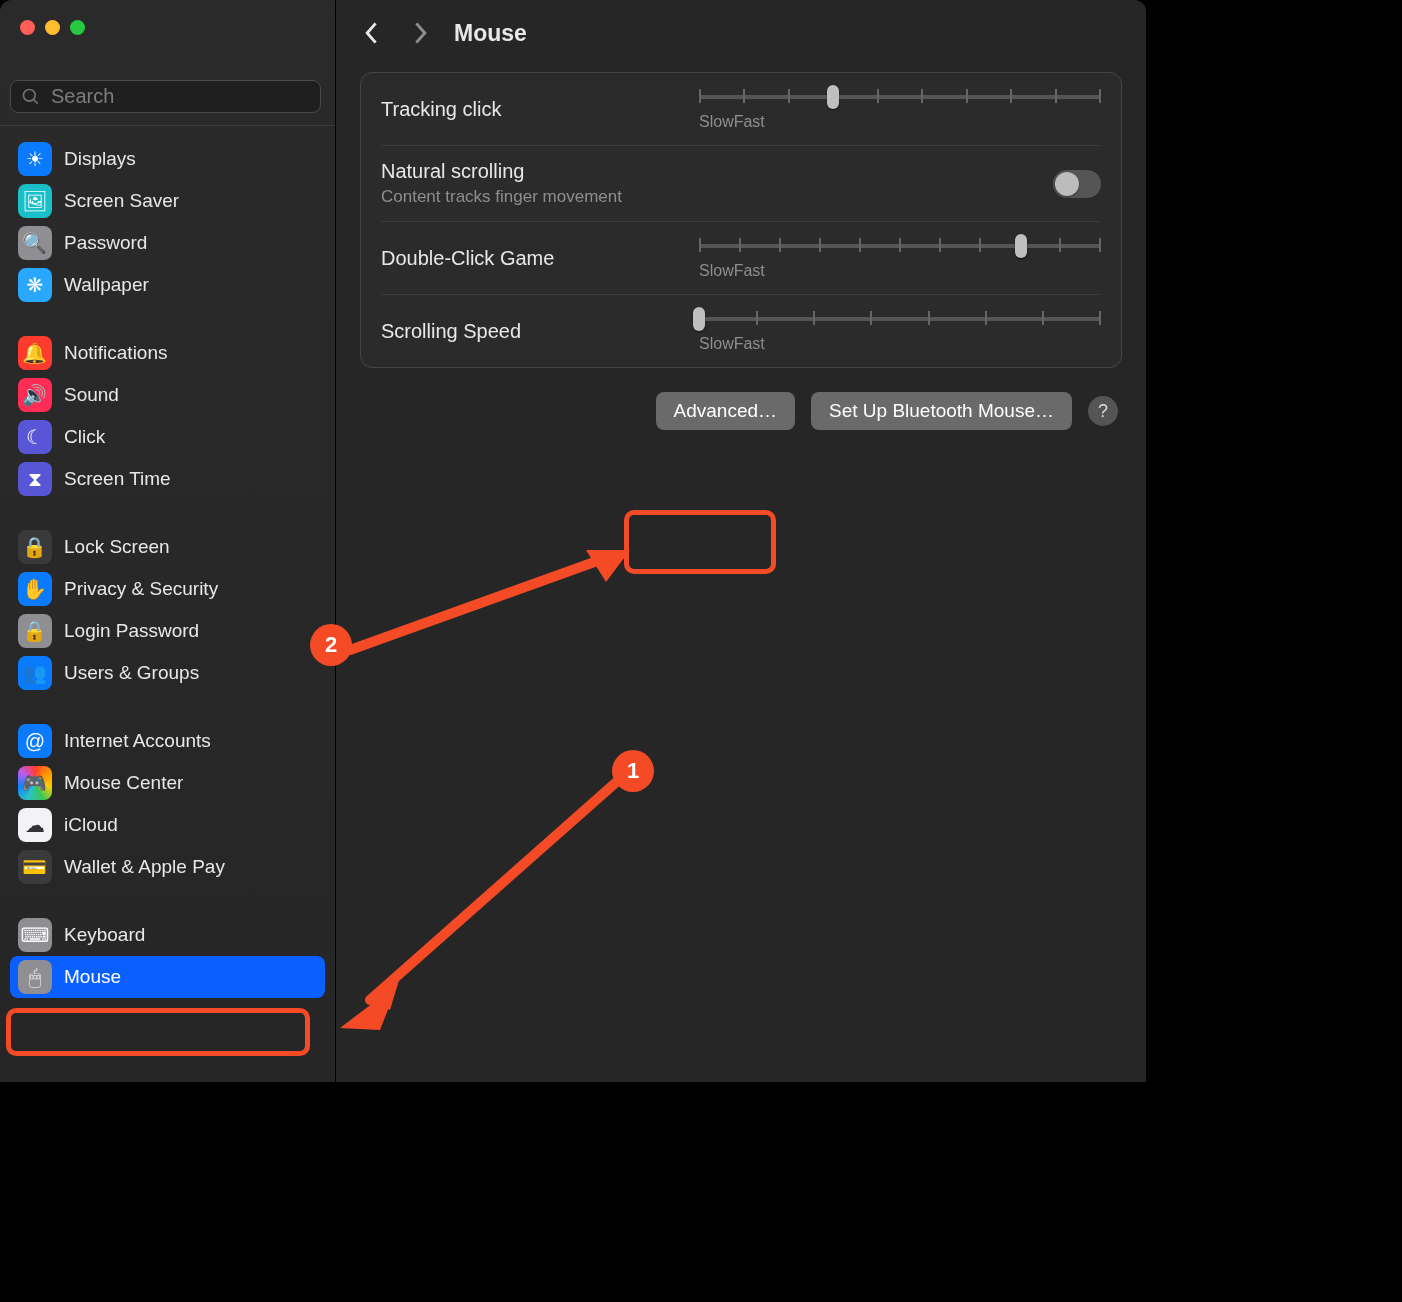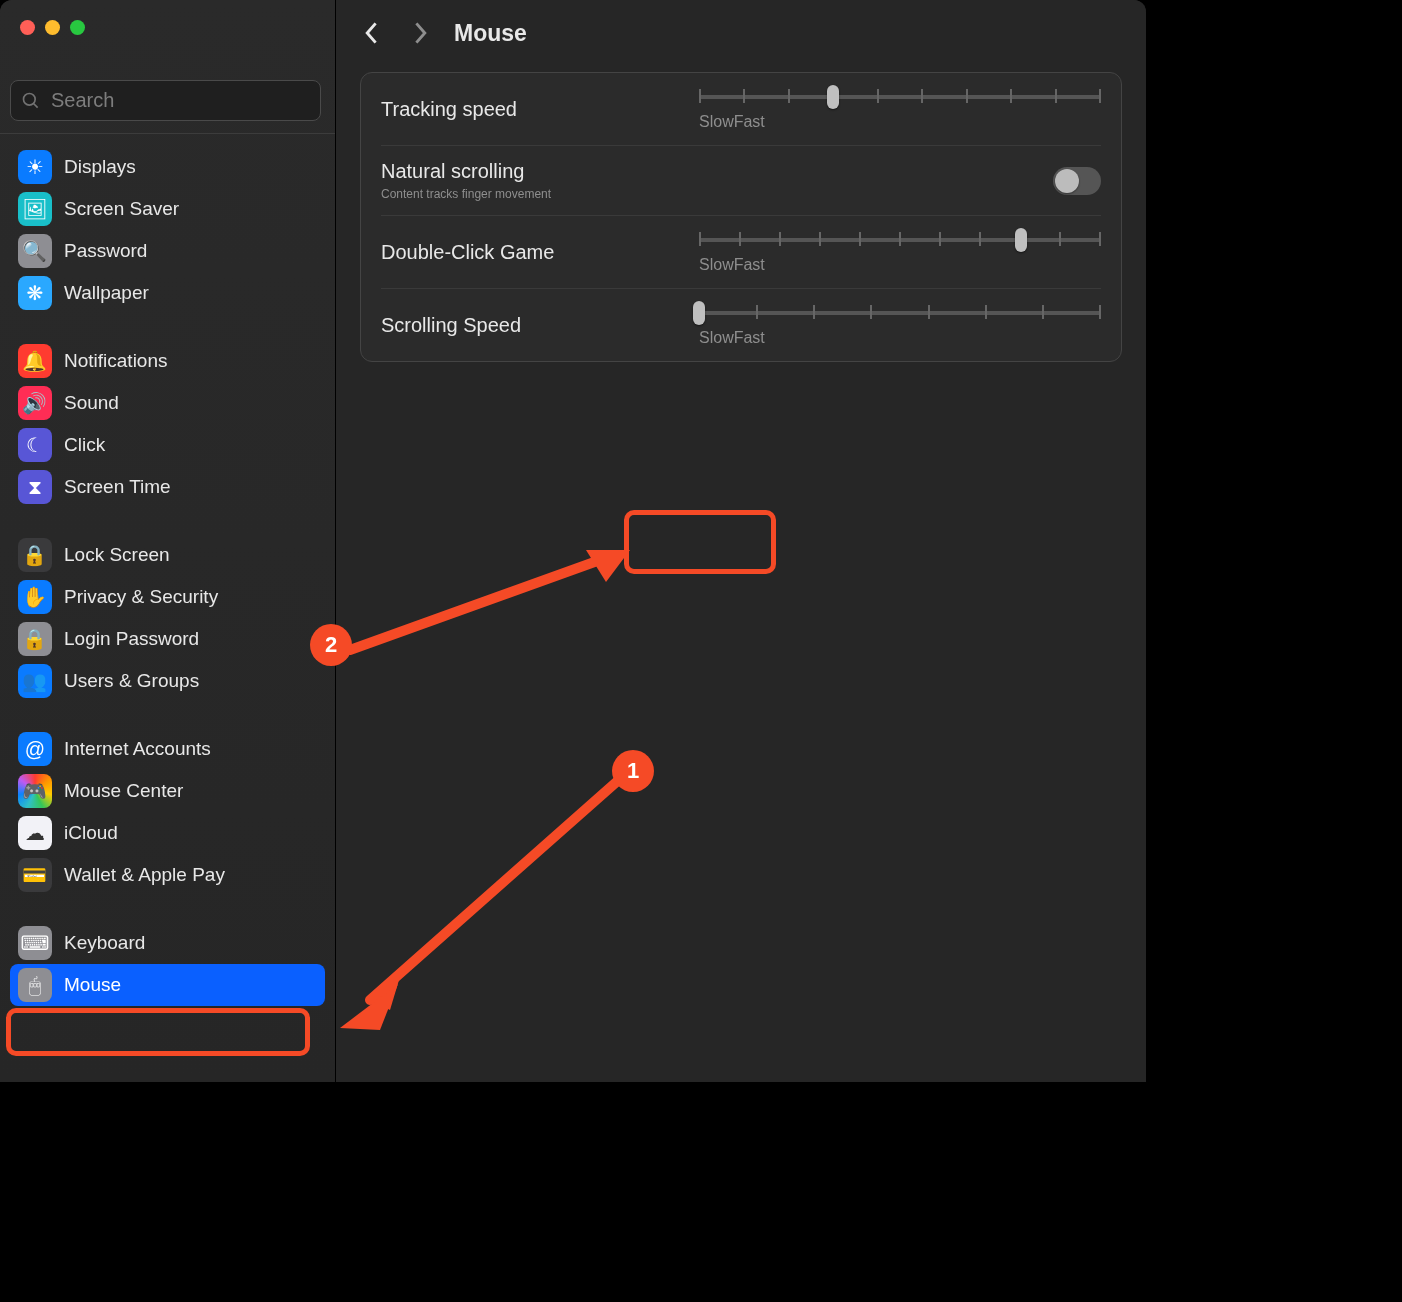--- a/index.html
+++ b/index.html
@@ -34,21 +34,21 @@
     display:flex;flex-direction:column;
   }
   .traffic{display:flex;gap:10px;padding:20px 0 0 20px;height:48px;}
   .traffic span{width:15px;height:15px;border-radius:50%;}
   .tl-close{background:#ff5f57;}
   .tl-min{background:#febc2e;}
   .tl-max{background:#28c840;}
 
   .search-wrap{padding:32px 14px 12px 10px;}
   .search{
-    width:100%;height:41px;border-radius:8px;border:1px solid #4a4a4a;
+    width:100%;height:33px;border-radius:8px;border:1px solid #4a4a4a;
     background:#1f1f1f;display:flex;align-items:center;padding:0 10px;gap:8px;
   }
   .search svg{flex:0 0 auto;opacity:.6;}
   .search input{
     flex:1;background:transparent;border:none;outline:none;color:var(--text);
     font-size:20px;
   }
   .search input::placeholder{color:#7d7d7d;}
 
   .side-divider{height:1px;background:#3c3c3c;margin:0;}
@@ -90,21 +90,21 @@
 
   .content{padding:6px 24px;}
   .panel{
     border:1px solid #444;border-radius:12px;background:#2b2b2b;
     padding:0 20px;
   }
   .row{display:flex;align-items:center;min-height:58px;gap:18px;padding:14px 0;}
   .row+ .row{border-top:1px solid var(--divider);}
   .row-label{flex:0 0 300px;}
   .row-label .ttl{font-size:20px;color:var(--text);}
-  .row-label .sub{font-size:12px;color:var(--text-dim);margin-top:4px;}
+  .row-label .sub{font-size:17px;color:var(--text-dim);margin-top:4px;}
   .row-ctrl{flex:1;display:flex;flex-direction:column;align-items:stretch;gap:6px;}
 
   
   .slider{
     position:relative;height:20px;display:flex;align-items:center;
   }
   .track{position:absolute;left:0;right:0;top:50%;height:4px;background:#555;border-radius:2px;transform:translateY(-50%);}
   .ticks{position:absolute;left:0;right:0;top:2px;height:16px;display:flex;justify-content:space-between;}
   .ticks span{width:2px;height:14px;background:#666;}
   .thumb{position:absolute;top:50%;width:12px;height:24px;border-radius:6px;background:#bfbfbf;transform:translate(-50%,-50%);box-shadow:0 1px 2px rgba(0,0,0,.5);}
@@ -267,21 +267,21 @@
           </svg>
       </div>
       <div class="main-title">Mouse</div>
     </div>
 
     <div class="content">
       <div class="panel">
 
         <div class="row">
           <div class="row-label">
-              <div class="ttl">Tracking speed</div>
+              <div class="ttl">Tracking click</div>
             </div>
           <div class="row-ctrl">
             <div class="slider">
               <div class="track"></div>
                 <div class="ticks">
                   <span></span>
                   <span></span>
                   <span></span>
                   <span></span>
                   <span></span>
@@ -361,20 +361,25 @@
             </div>
             <div class="slider-labels">
               <span>Slow</span>
               <span>Fast</span>
             </div>
           </div>
         </div>
 
       </div>
 
+      <div class="btn-row">
+        <button class="btn" id="advanced-btn">Advanced…</button>
+        <button class="btn">Set Up Bluetooth Mouse…</button>
+        <div class="help">?</div>
+      </div>
     </div>
   </div>
 </div>
 
 <div class="annot-box" style="left:6px;top:1008px;width:304px;height:48px;"></div>
 <div class="annot-box" style="left:624px;top:510px;width:152px;height:64px;"></div>
 
 <svg class="annot-arrow" style="left:320px;top:750px;" width="360" height="300">
   <line x1="310" y1="20" x2="50" y2="250"></line>
   <polygon points="50,250 82,220 70,260"></polygon>

